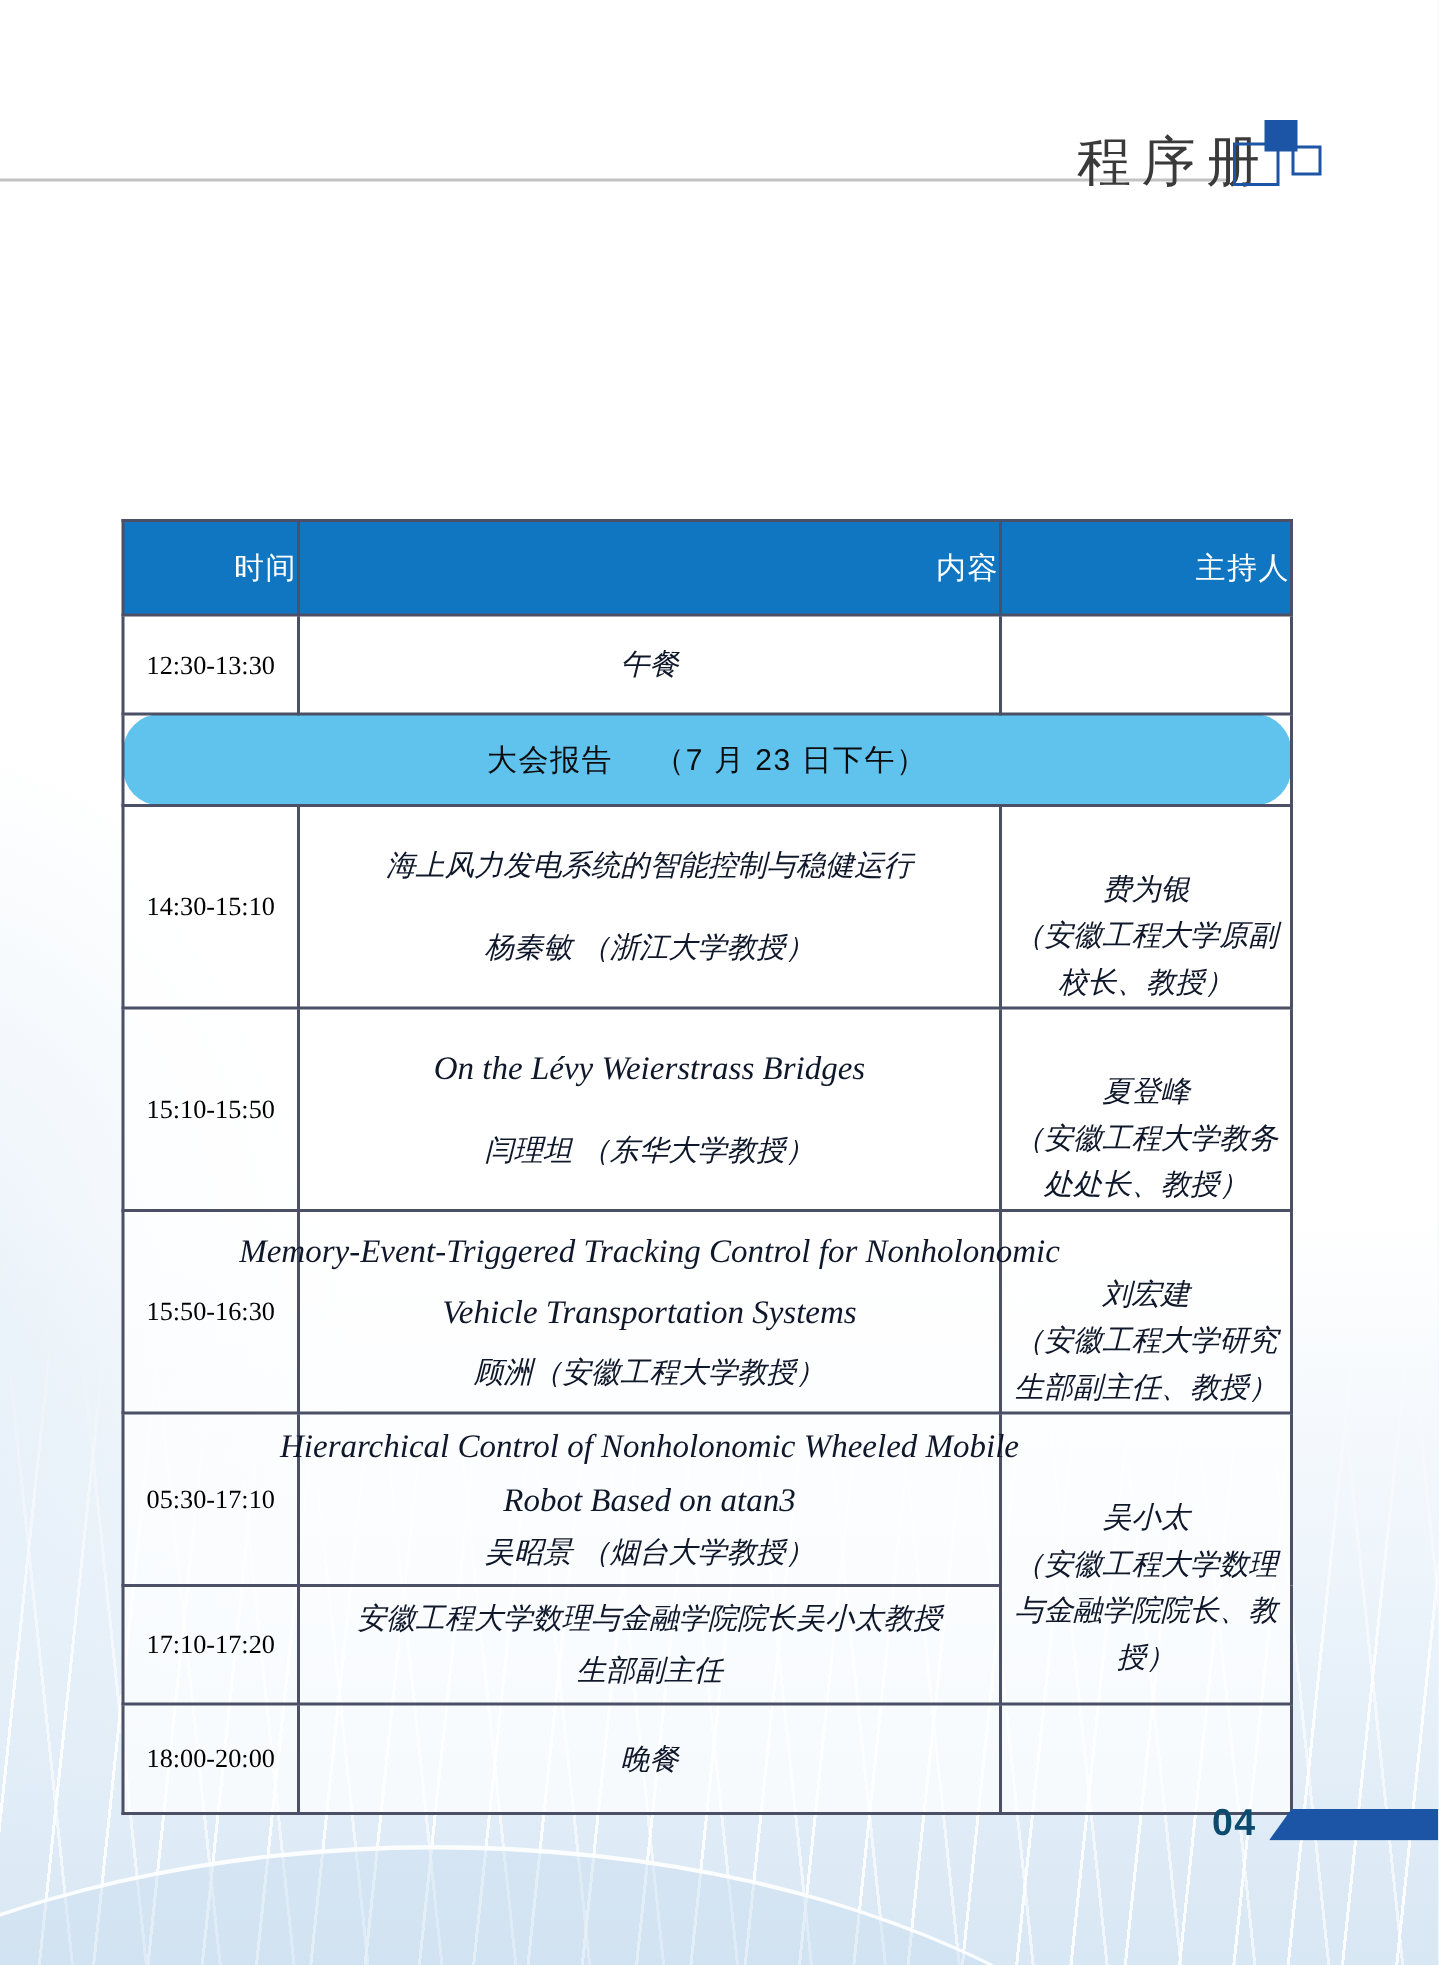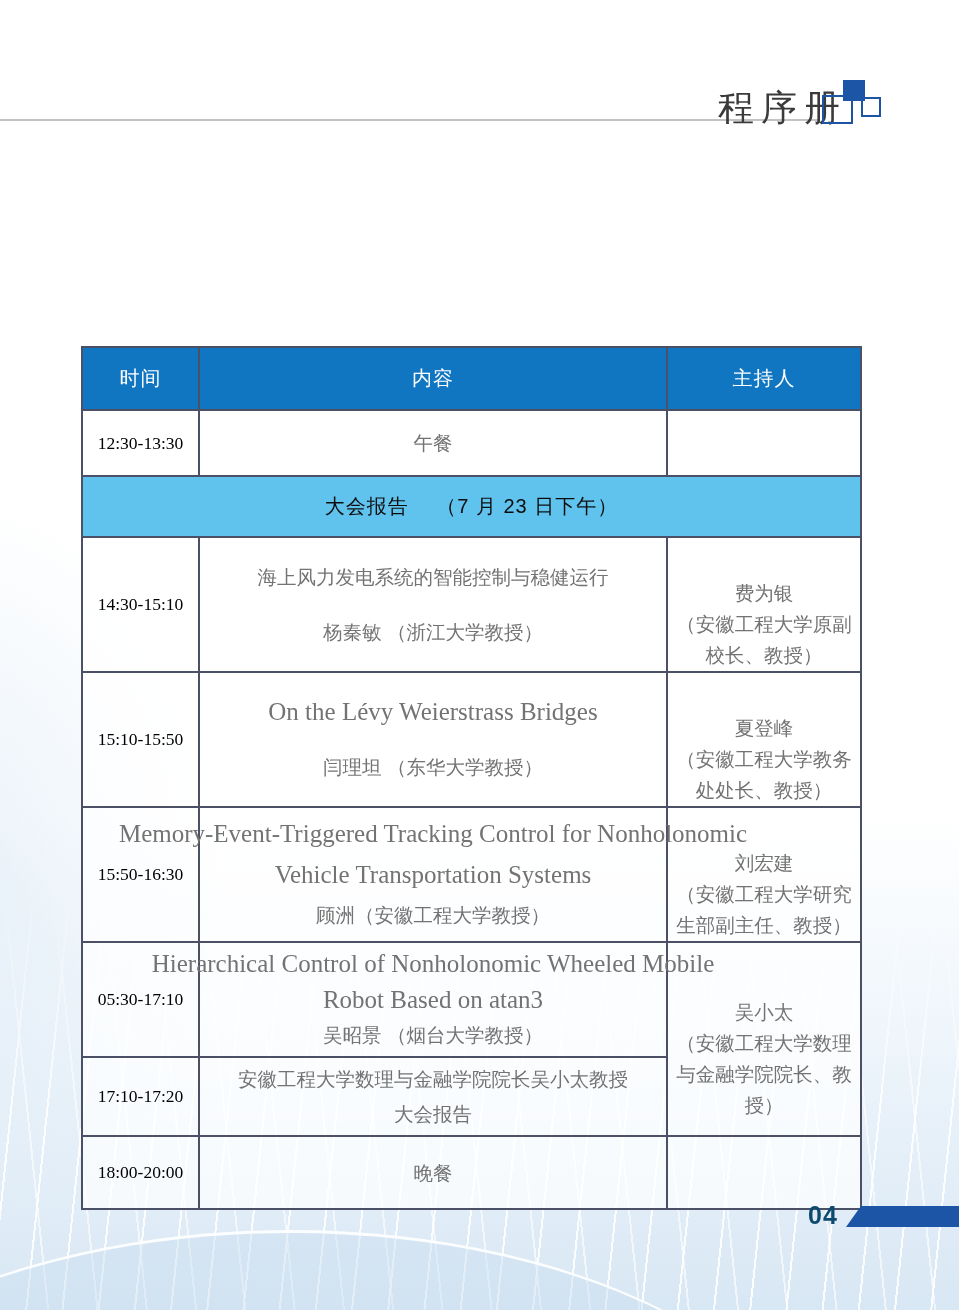--- a/index.html
+++ b/index.html
@@ -61,40 +61,40 @@
   table.schedule{
     position:absolute;left:81px;top:346px;width:779px;
     border-collapse:collapse;table-layout:fixed;
   }
   .schedule td,.schedule th{
     border:2px solid #4b5066;padding:0;vertical-align:middle;
     background:rgba(255,255,255,.72);
   }
   .schedule th{
     background:#1076c2;color:#ffffff;font-size:20px;font-weight:500;
-    text-align:center;letter-spacing:1px;
+    text-align:right;letter-spacing:1px;
   }
   .banner-cell{
     background:#5fc3ee !important;text-align:center;
-    font-size:20px;color:#0d0d0d;font-weight:500;letter-spacing:1px;
+    font-size:20px;color:#0d0d0d;font-weight:500;letter-spacing:1px;border-radius:25px;
   }
   .time-cell{
     font-family:"Liberation Serif","DejaVu Serif",serif;
     font-size:17.5px;color:#000;text-align:center;white-space:nowrap;
   }
   .content-cell .stack, .host-cell .stack{
     display:flex;flex-direction:column;justify-content:space-evenly;
     align-items:center;height:100%;
   }
   .content-cell{height:inherit;}
   .content-cell .stack{min-height:100%;}
-  .line{font-size:19.5px;color:#737373;line-height:30px;text-align:center;white-space:nowrap;}
+  .line{font-size:19.5px;color:#0f172a;line-height:30px;text-align:center;white-space:nowrap;font-style:italic;}
   .line.en{
     font-family:"Liberation Serif","DejaVu Serif",serif;
-    font-size:25px;
+    font-size:22px;
   }
   .host-cell .line{line-height:31px;}
   .host-cell .stack{justify-content:flex-end;margin-top:40px;}
   
   .page-num{
     position:absolute;left:808px;top:1201px;
     font-size:25px;font-weight:bold;color:#0c4a6e;letter-spacing:1px;
   }
   .page-bar{
     position:absolute;left:846px;top:1206px;width:113px;height:21px;
@@ -213,21 +213,21 @@
         <div class="line">授）</div>
       </div>
     </td>
   </tr>
 
   <tr style="height:77px">
     <td class="time-cell">17:10-17:20</td>
     <td class="content-cell">
       <div class="stack">
         <div class="line">安徽工程大学数理与金融学院院长吴小太教授</div>
-        <div class="line">大会报告</div>
+        <div class="line">生部副主任</div>
       </div>
     </td>
   </tr>
 
   <tr style="height:71px">
     <td class="time-cell">18:00-20:00</td>
     <td class="content-cell">
       <div class="stack">
             <div class="line">晚餐</div>
           </div>

